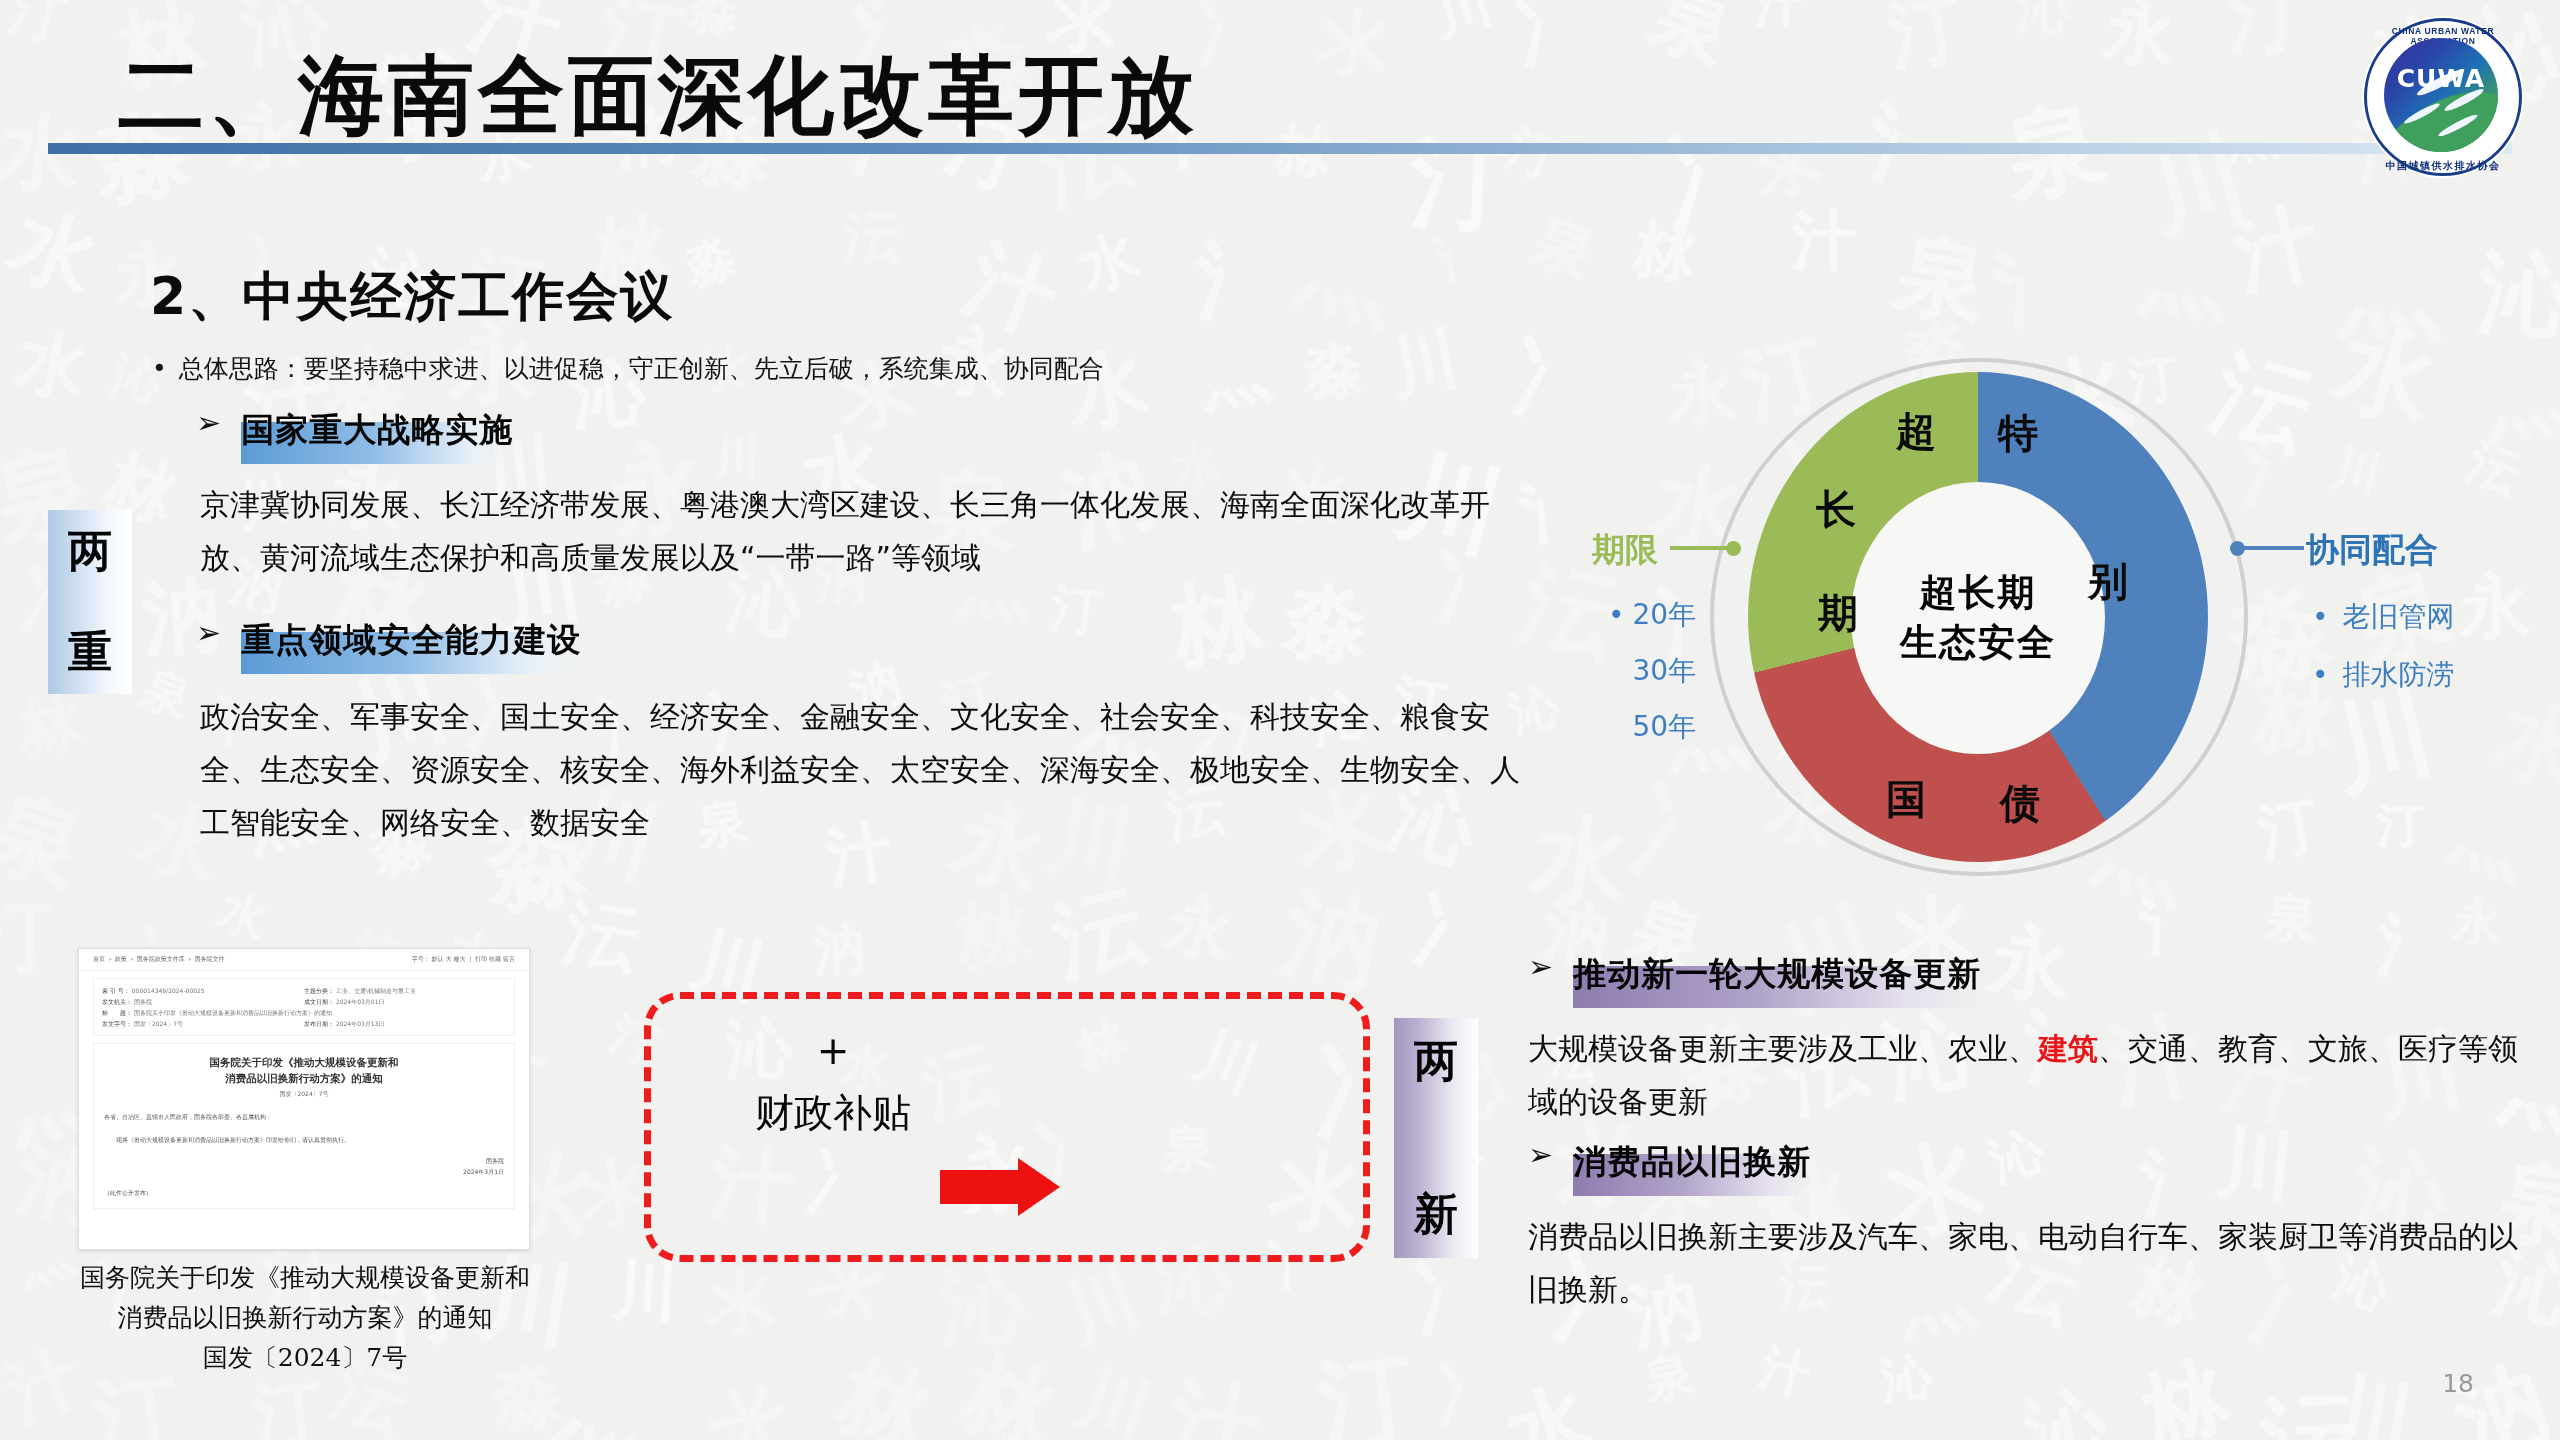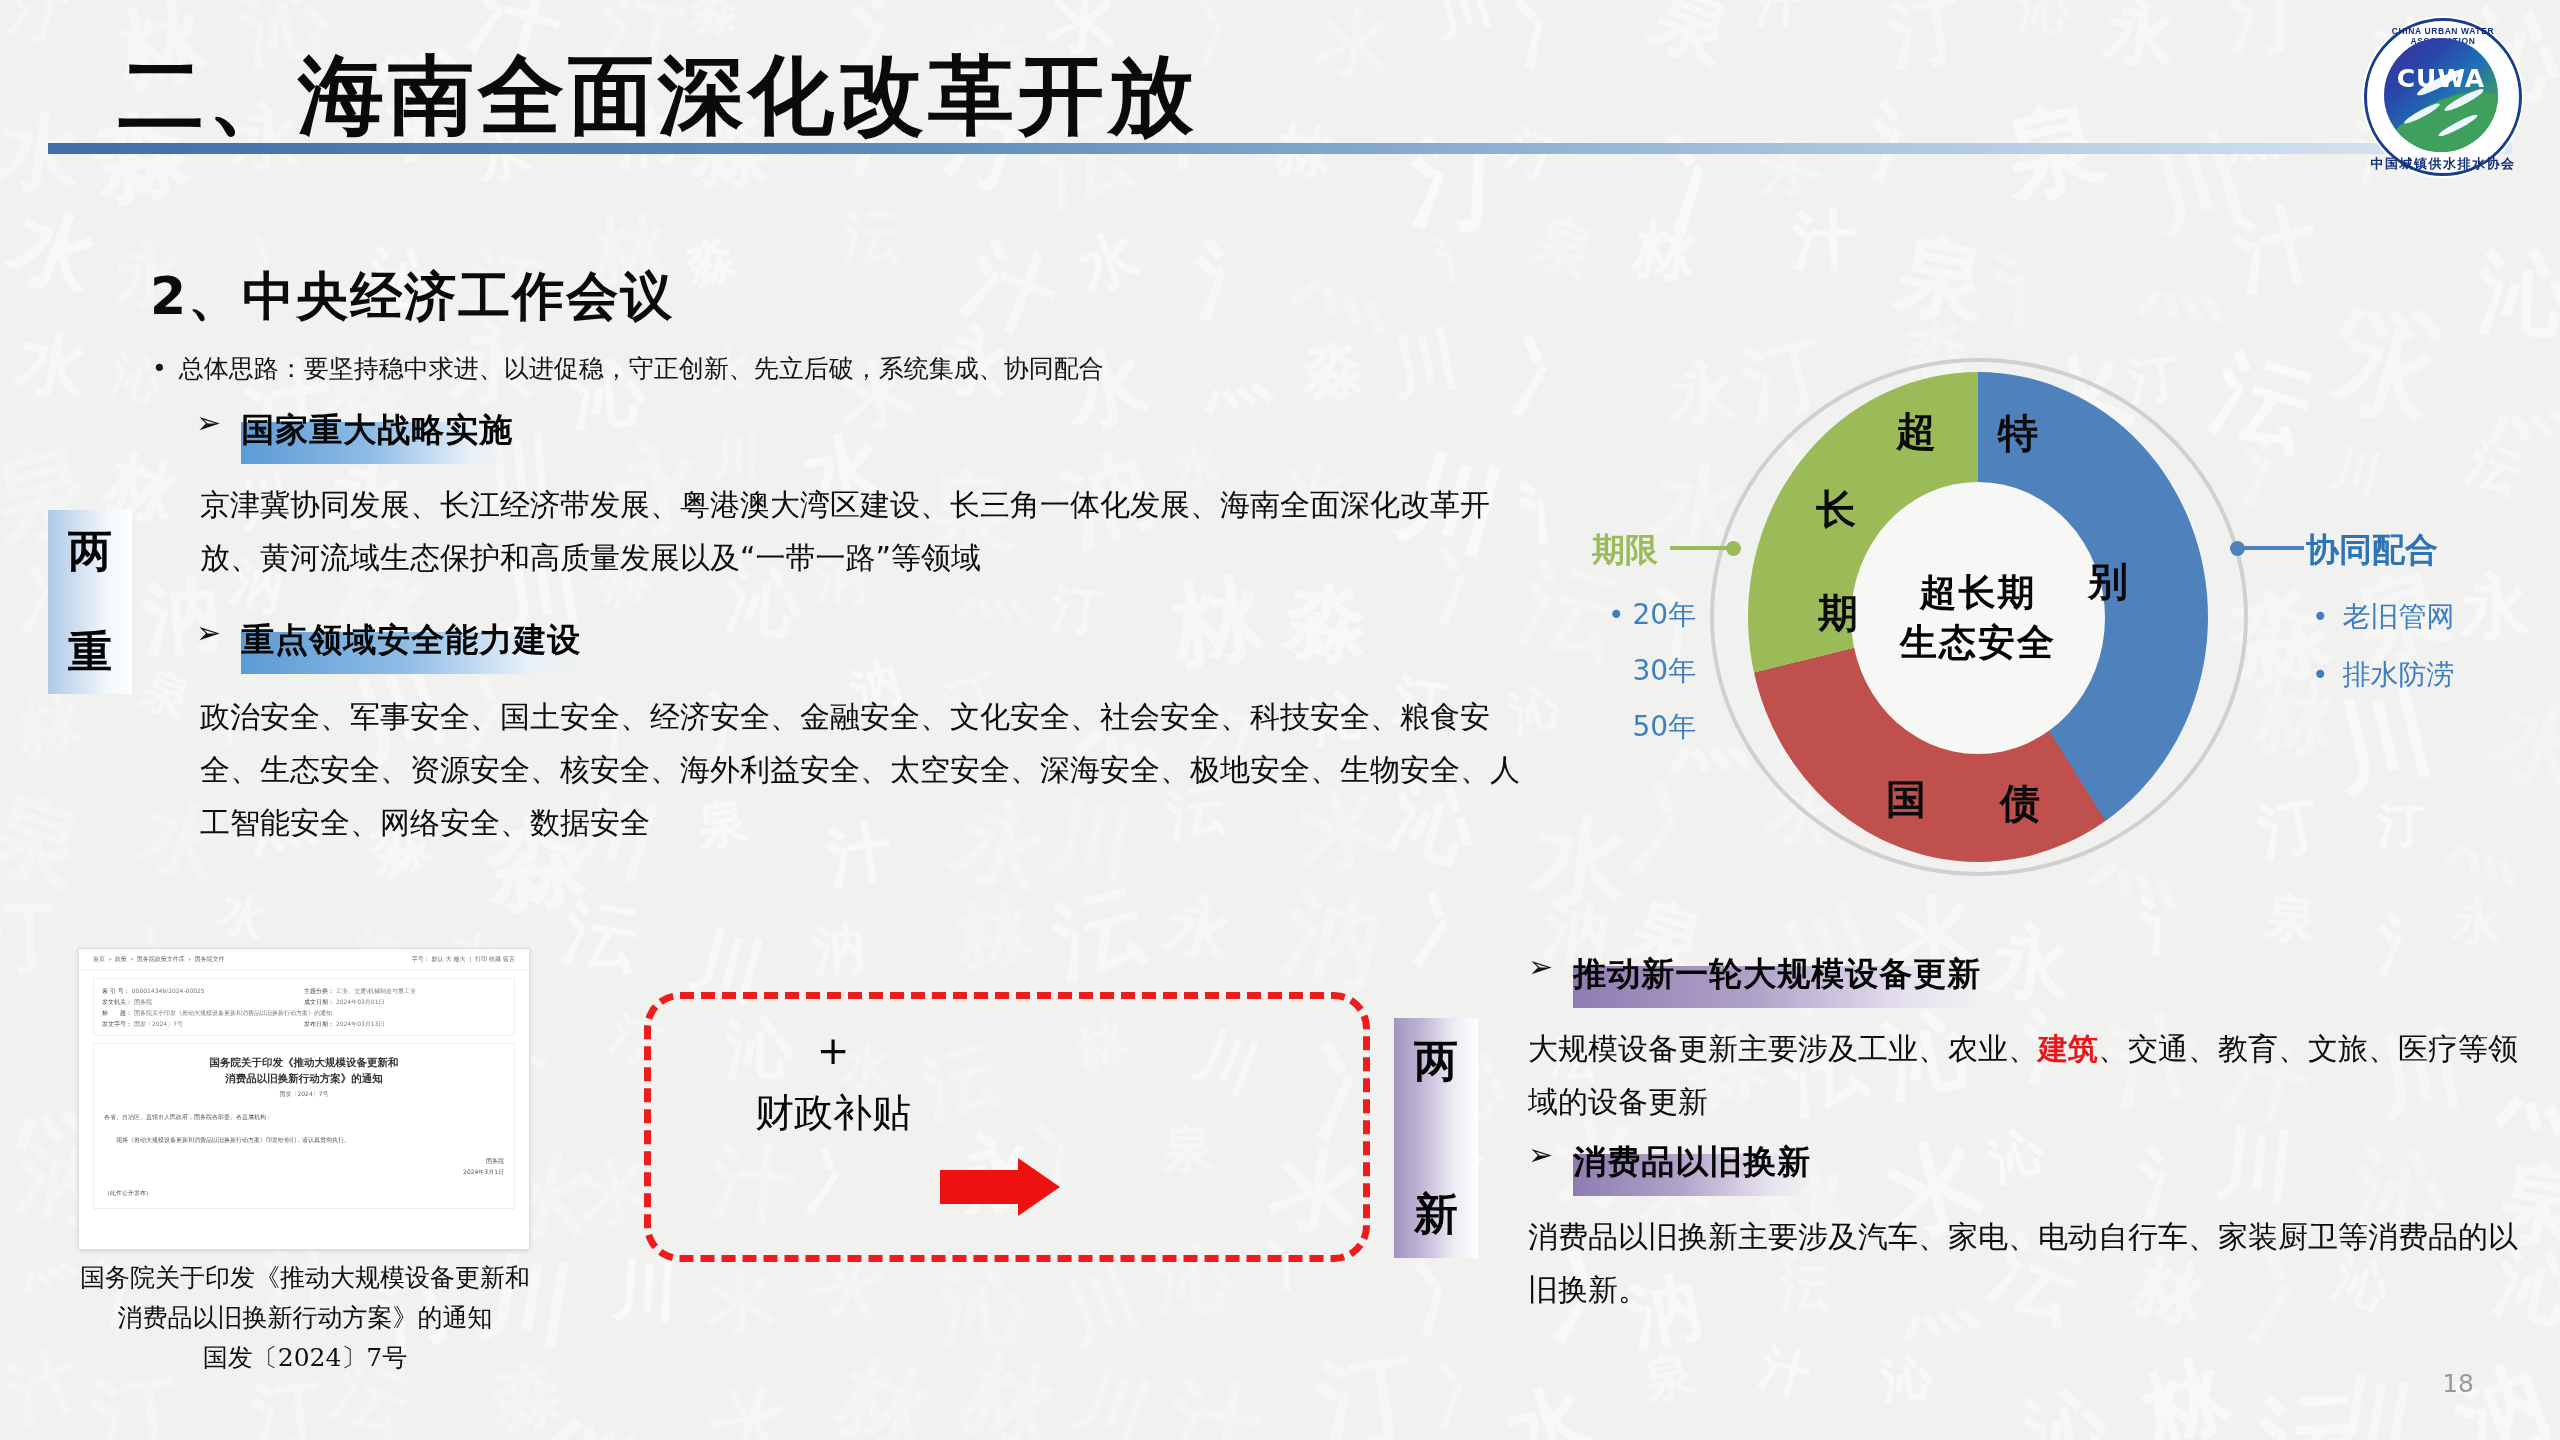--- a/index.html
+++ b/index.html
@@ -62,21 +62,21 @@
   .logo-wave{position:absolute;background:#eef6ff;border-radius:50%;transform:rotate(-28deg);}
   .logo-cuwa{
     position:absolute;left:0;right:0;top:26px;text-align:center;
     color:#fff;font-weight:900;font-size:25px;letter-spacing:1px;
     font-family:"DejaVu Sans","Liberation Sans",sans-serif;
   }
   .logo-ring-top,.logo-ring-bot{
     position:absolute;left:0;right:0;text-align:center;color:#12307a;font-weight:700;
   }
   .logo-ring-top{top:5px;font-size:8.5px;letter-spacing:.6px;}
-  .logo-ring-bot{bottom:0;font-size:13px;letter-spacing:1.5px;}
+  .logo-ring-bot{bottom:0;font-size:10px;letter-spacing:1.5px;}
 
   
   .sec-title{
     position:absolute;left:150px;top:262px;
     font-size:52px;font-weight:900;color:#0b0b0b;letter-spacing:2px;
     font-family:"DejaVu Sans","Liberation Sans",sans-serif;
     z-index:6;white-space:nowrap;
   }
 
   .bullet-line{

